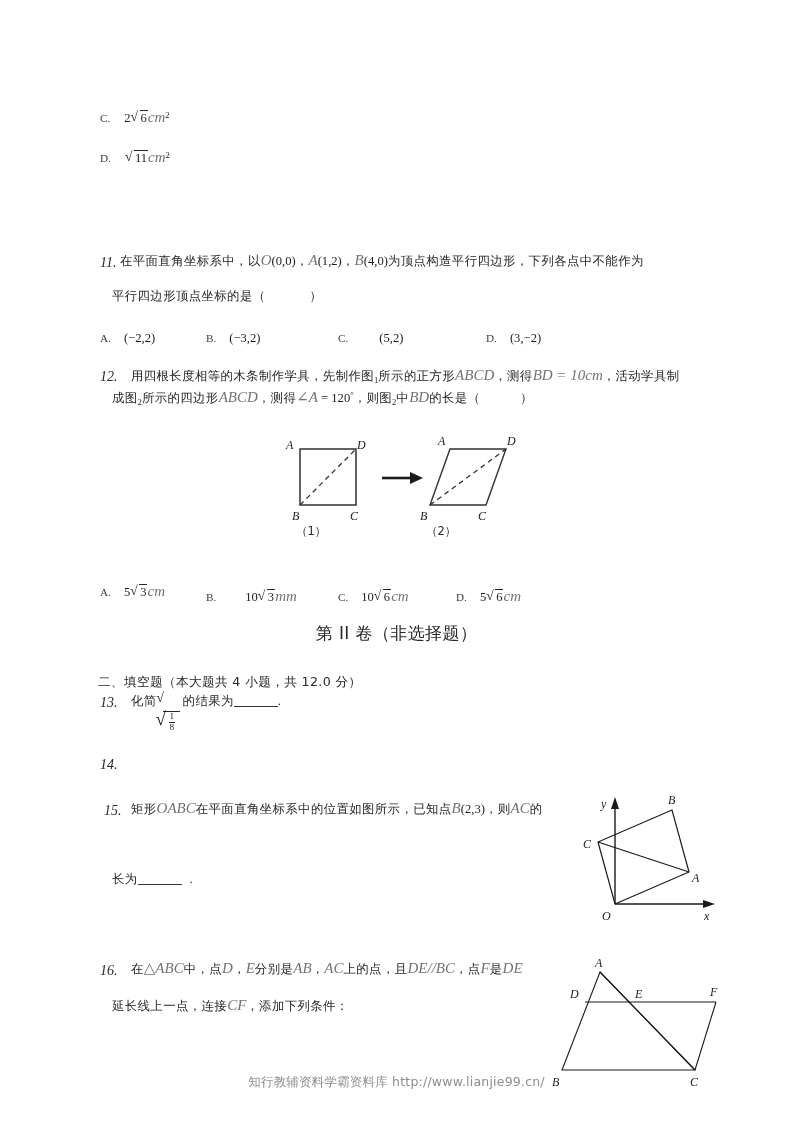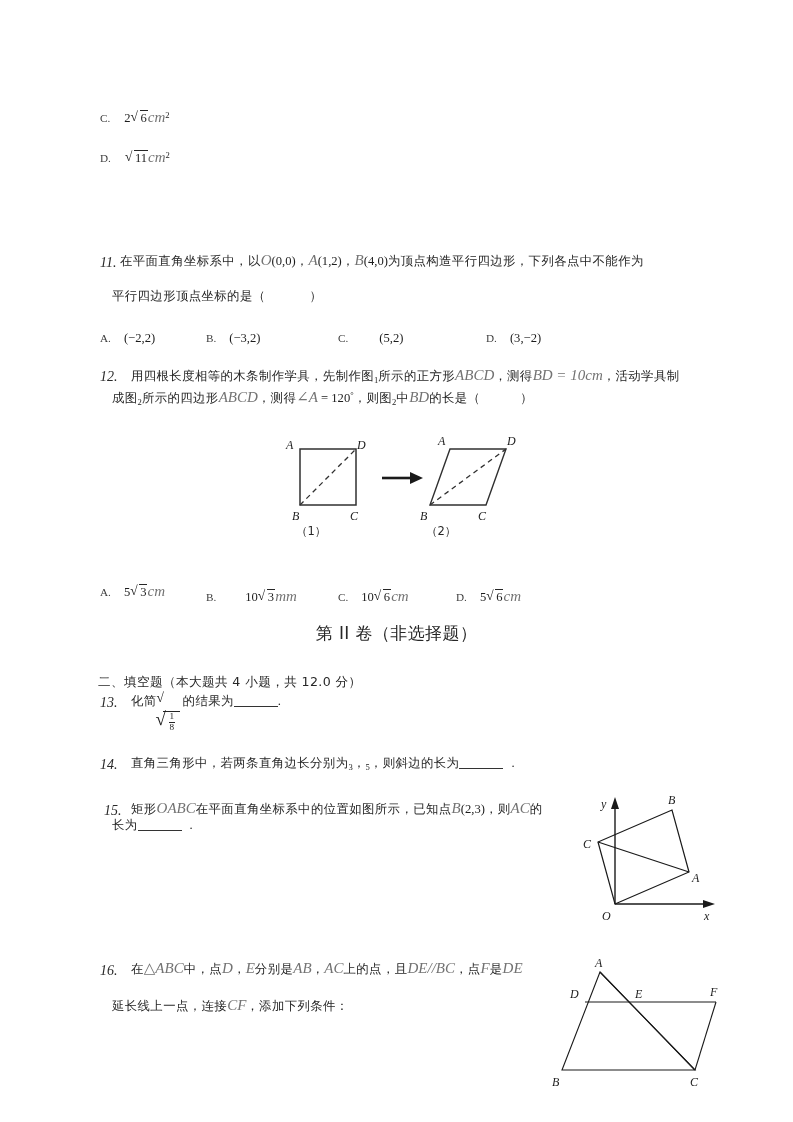--- a/index.html
+++ b/index.html
@@ -234,29 +234,26 @@
       <span style="position:absolute; left:6px; top:6px; border-top:1px solid #262626; width:17px; height:1px;"></span>
       <span style="position:absolute; left:-1px; top:4px; font-size:19px; font-style:normal; line-height:1;">√</span>
       <span class="frac" style="position:absolute; left:12px; top:7px;">
         <span class="num">1</span>
         <span class="den">8</span>
       </span>
     </span></span><span class="cn">的结果为</span><span class="blank"></span><span class="mn">.</span>
   </div>
 
   <div class="qnum" style="left:100px; top:757px;">14.</div>
-  <div class="blk" style="left:131px; top:753px;">
-    <span class="cn">直角三角形中，若两条直角边长分别为</span><span class="mn sub">3</span><span class="cn">，</span><span class="mn sub">5</span><span class="cn">，则斜边的长为</span><span class="blank"></span><span class="mn" style="margin-left:8px;">.</span>
-  </div>
 
   <div class="qnum" style="left:104px; top:803px;text-align:right;">15.</div>
   <div class="blk" style="left:131px; top:799px; width:460px;">
     <span class="cn">矩形</span><span class="mi">OABC</span><span class="cn">在平面直角坐标系中的位置如图所示，已知点</span><span class="mi">B</span><span class="mn">(2,3)</span><span class="cn">，则</span><span class="mi">AC</span><span class="cn">的</span>
   </div>
-  <div class="blk" style="left:112px; top:815px;">
+  <div class="blk" style="left:112px; top:869px;">
     <span class="cn">长为</span><span class="blank"></span><span class="mn" style="margin-left:8px;">.</span>
   </div>
 
   <div class="fig" style="left:576px; top:786px;">
     <svg width="150" height="140" viewBox="0 0 150 140">
 
       <line x1="39" y1="118" x2="39" y2="20" stroke="#1a1a1a" stroke-width="1.4"></line>
       <polygon points="39,11 35,23 43,23" fill="#1a1a1a"></polygon>
 
       <line x1="39" y1="118" x2="129" y2="118" stroke="#1a1a1a" stroke-width="1.4"></line>
@@ -296,14 +293,15 @@
 
       <text class="figlabel" x="55" y="17">A</text>
       <text class="figlabel" x="12" y="136">B</text>
       <text class="figlabel" x="150" y="136">C</text>
       <text class="figlabel" x="30" y="48">D</text>
       <text class="figlabel" x="95" y="48">E</text>
       <text class="figlabel" x="170" y="46">F</text>
     </svg>
   </div>
 
+  <div class="watermark" style="left:0; top:1074px;">知行教辅资料学霸资料库 http://www.lianjie99.cn/</div>
 
 </div>
 
 </body></html>

